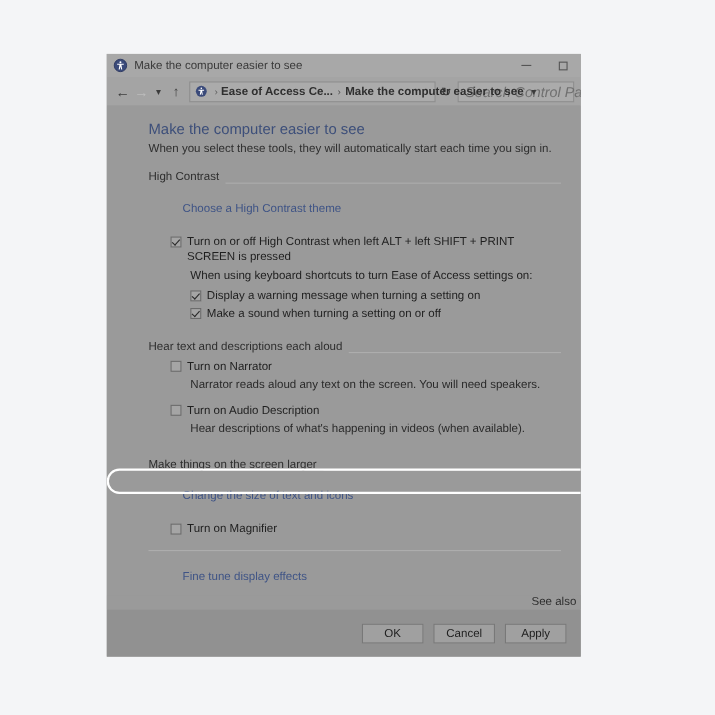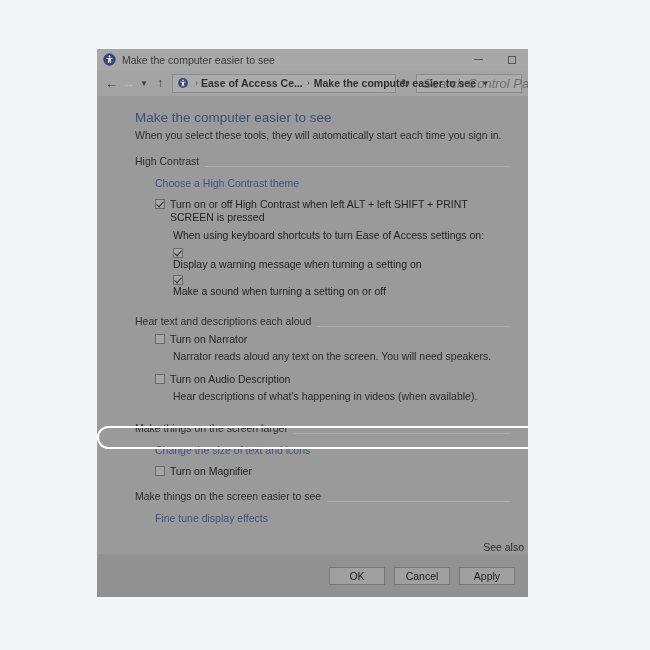--- a/index.html
+++ b/index.html
@@ -213,30 +213,30 @@
   }
 
   .link {
     font-size: 10.5px;
     color: #3f5486;
     margin: 0 0 7px 20px;
     display: inline-block;
     cursor: pointer;
   }
   .linkrow { margin-left: 20px; margin-bottom: 7px; }
-  .linkrow .link { margin: 0; }
+  .linkrow .link { margin: 11px; }
 
   
   .cbrow {
     display: flex;
     align-items: flex-start;
     margin-bottom: 3px;
   }
   .cbrow.indent1 { margin-left: 20px; }
-  .cbrow.indent2 { margin-left: 38px; flex-direction: column; }
+  .cbrow.indent2 { margin-left: 38px; }
   .cb {
     width: 10px;
     height: 10px;
     border: 1px solid #6b6b6b;
     background: #a5a5a5;
     box-sizing: border-box;
     flex: 0 0 auto;
     margin-top: 1px;
     margin-right: 5px;
     position: relative;
@@ -436,21 +436,20 @@
         <span class="link">Change the size of text and icons</span>
       </div>
       <div class="cbrow indent1">
         <span class="cb"></span>
         <span class="cbtext">Turn on Magnifier</span>
       </div>
 
       <div class="spacer-sm"></div>
 
       <div class="group">
-        <span class="label">Make things on the screen easier to see</span>
         <span class="rule"></span>
       </div>
       <div class="linkrow">
         <span class="link">Fine tune display effects</span>
       </div>
 
     </div>
 
     <div class="seealso">
       <div class="group" style="margin-bottom:0;flex-direction:column;">

